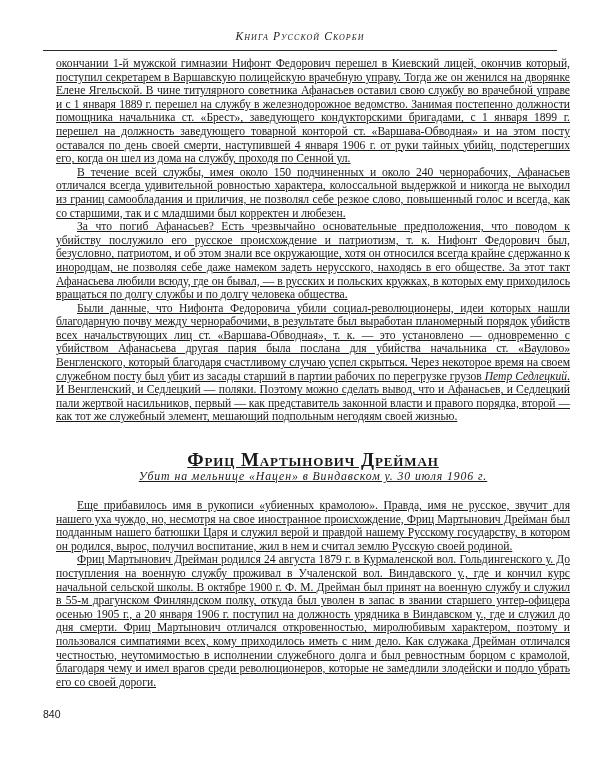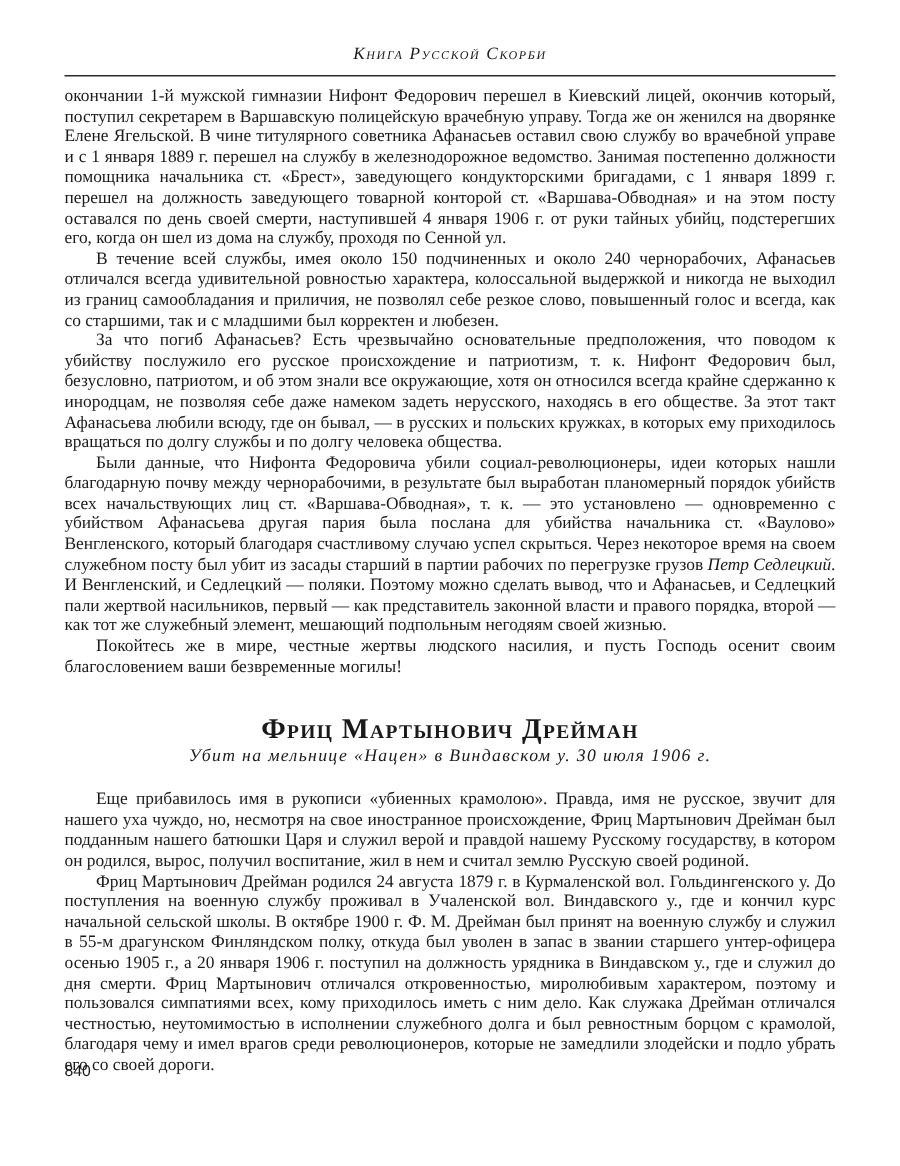--- a/index.html
+++ b/index.html
@@ -38,22 +38,23 @@
     position: absolute;
     top: 50px;
     left: 43px;
     width: 514px;
     height: 1px;
     background: #2b2b2b;
   }
   .content {
     position: absolute;
     top: 57px;
-    left: 43px;
+    left: 56px;
     width: 514px;
+    text-decoration: underline;
   }
   p.body {
     margin: 0;
     text-align: justify;
     text-justify: inter-word;
     font-size: 11.6px;
     line-height: 13.6px;
     text-indent: 21px;
     hyphens: manual;
   }
@@ -108,21 +109,20 @@
   <div class="content">
 
     <p class="body cont">окончании 1-й мужской гимназии Нифонт Федорович перешел в Киевский лицей, окончив который, поступил секретарем в Варшавскую полицейскую врачебную управу. Тогда же он женился на дворянке Елене Ягельской. В чине титулярного советника Афанасьев оставил свою службу во врачебной управе и с 1 января 1889 г. перешел на службу в железнодорожное ведомство. Занимая постепенно должности помощника начальника ст. «Брест», заведующего кондукторскими бригадами, с 1 января 1899 г. перешел на должность заведующего товарной конторой ст. «Варшава-Обводная» и на этом посту оставался по день своей смерти, наступившей 4 января 1906 г. от руки тайных убийц, подстерегших его, когда он шел из дома на службу, проходя по Сенной ул.</p>
 
     <p class="body">В течение всей службы, имея около 150 подчиненных и около 240 чернорабочих, Афанасьев отличался всегда удивительной ровностью характера, колоссальной выдержкой и никогда не выходил из границ самообладания и приличия, не позволял себе резкое слово, повышенный голос и всегда, как со старшими, так и с младшими был корректен и любезен.</p>
 
     <p class="body">За что погиб Афанасьев? Есть чрезвычайно основательные предположения, что поводом к убийству послужило его русское происхождение и патриотизм, т. к. Нифонт Федорович был, безусловно, патриотом, и об этом знали все окружающие, хотя он относился всегда крайне сдержанно к инородцам, не позволяя себе даже намеком задеть нерусского, находясь в его обществе. За этот такт Афанасьева любили всюду, где он бывал, — в русских и польских кружках, в которых ему приходилось вращаться по долгу службы и по долгу человека общества.</p>
 
     <p class="body"><span>Были данные, что Нифонта Федоровича убили социал-революционеры, идеи которых нашли благодарную почву между чернорабочими, в результате был выработан планомерный порядок убийств всех начальствующих лиц ст. «Варшава-Обводная», т. к. — это установлено — одновременно с убийством Афанасьева другая пария была послана для убийства начальника ст. «Ваулово» Венгленского, который благодаря счастливому случаю успел скрыться. Через некоторое время на своем служебном посту был убит из засады старший в партии рабочих по перегрузке грузов </span><em class="it">Петр Седлецкий</em><span>. И Венгленский, и Седлецкий — поляки. Поэтому можно сделать вывод, что и Афанасьев, и Седлецкий пали жертвой насильников, первый — как представитель законной власти и правого порядка, второй — как тот же служебный элемент, мешающий подпольным негодяям своей жизнью.</span></p>
 
-    <p class="body">Покойтесь же в мире, честные жертвы людского насилия, и пусть Господь осенит своим благословением ваши безвременные могилы!</p>
 
     <div class="section-head">
       <span class="sh-name">Фриц Мартынович Дрейман</span>
       <span class="sh-killed">Убит на мельнице «Нацен» в Виндавском у. 30 июля 1906 г.</span>
     </div>
 
     <p class="body">Еще прибавилось имя в рукописи «убиенных крамолою». Правда, имя не русское, звучит для нашего уха чуждо, но, несмотря на свое иностранное происхождение, Фриц Мартынович Дрейман был подданным нашего батюшки Царя и служил верой и правдой нашему Русскому государству, в котором он родился, вырос, получил воспитание, жил в нем и считал землю Русскую своей родиной.</p>
 
     <p class="body">Фриц Мартынович Дрейман родился 24 августа 1879 г. в Курмаленской вол. Гольдингенского у. До поступления на военную службу проживал в Учаленской вол. Виндавского у., где и кончил курс начальной сельской школы. В октябре 1900 г. Ф. М. Дрейман был принят на военную службу и служил в 55-м драгунском Финляндском полку, откуда был уволен в запас в звании старшего унтер-офицера осенью 1905 г., а 20 января 1906 г. поступил на должность урядника в Виндавском у., где и служил до дня смерти. Фриц Мартынович отличался откровенностью, миролюбивым характером, поэтому и пользовался симпатиями всех, кому приходилось иметь с ним дело. Как служака Дрейман отличался честностью, неутомимостью в исполнении служебного долга и был ревностным борцом с крамолой, благодаря чему и имел врагов среди революционеров, которые не замедлили злодейски и подло убрать его со своей дороги.</p>
 

